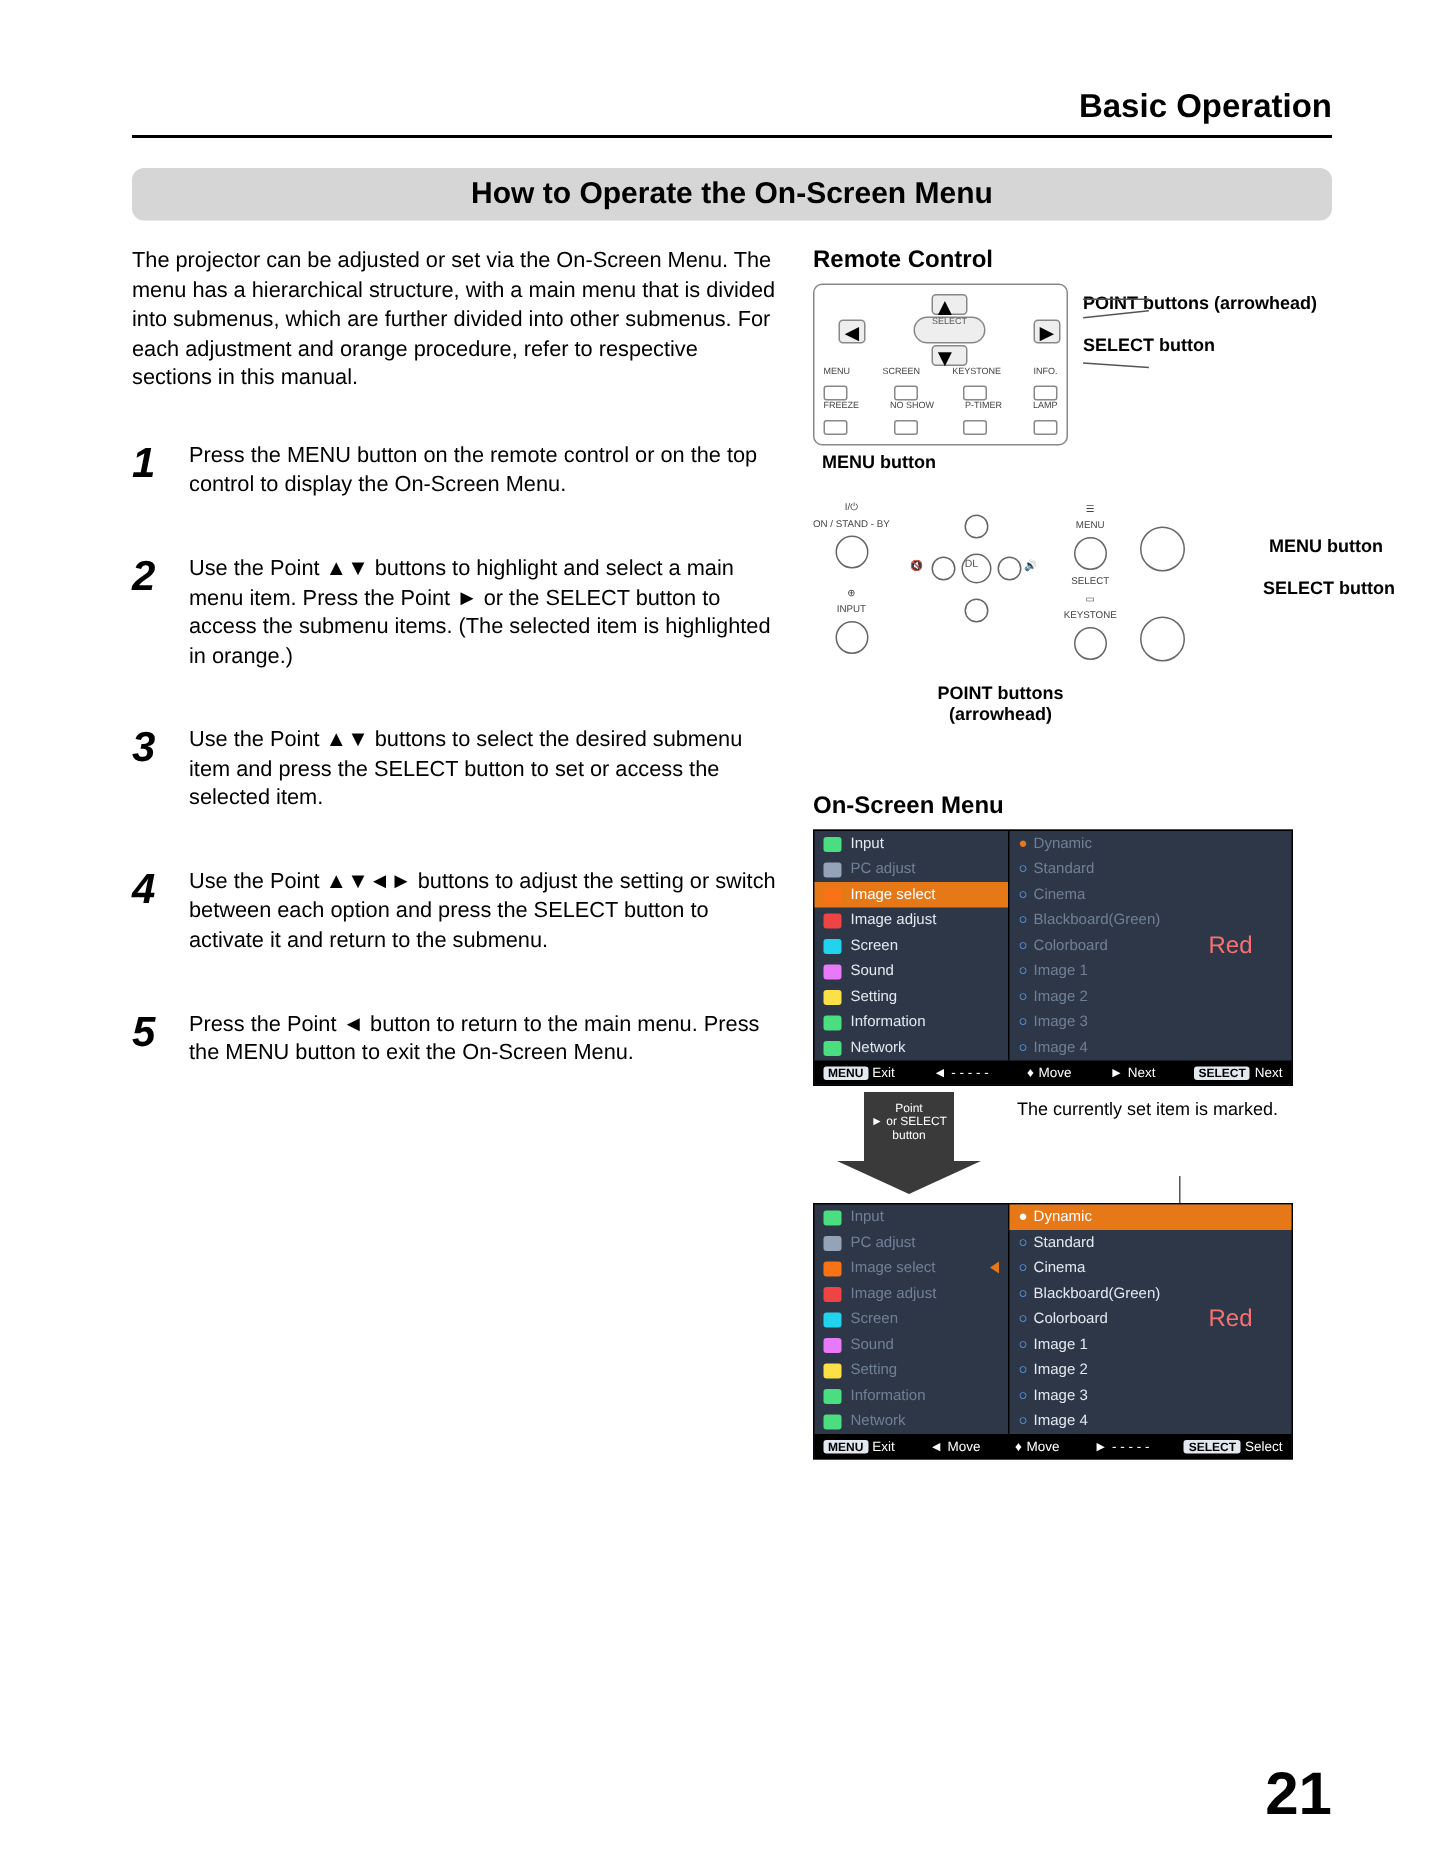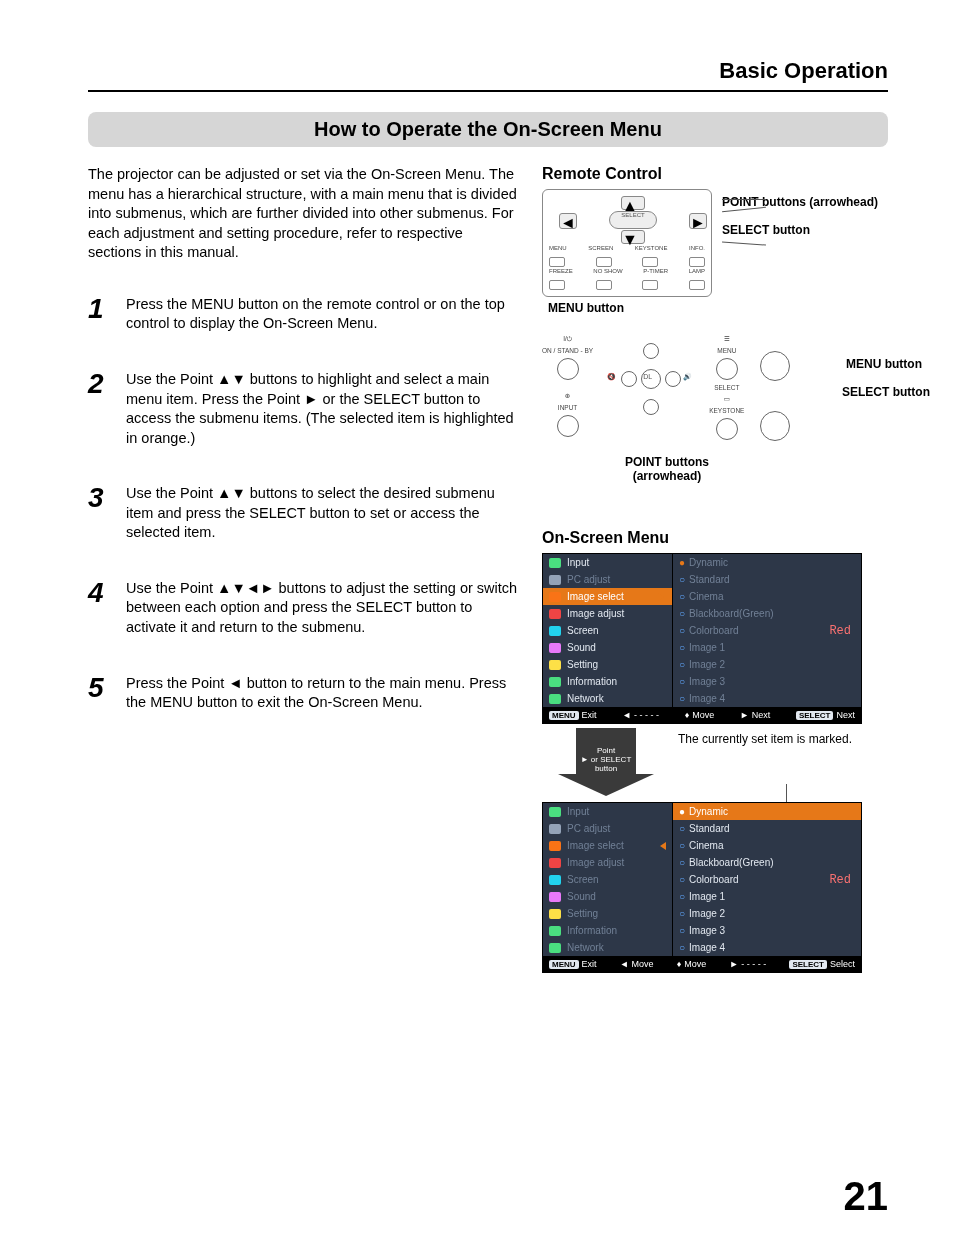--- a/index.html
+++ b/index.html
@@ -69,35 +69,35 @@
   .ic-cyan { background: #22d3ee; }
   .ic-mag { background: #e879f9; }
   .ic-yel { background: #fde047; }
   .ic-info { background: #4ade80; }
   .osm-sub { padding: 2px 6px; height: 17px; display: flex; align-items: center; gap: 4px; }
   .osm-sub.inactive { color: #718096; }
   .osm-sub .dot { color: #60a5fa; }
   .osm-sub.active .dot { color: #e67818; }
   .osm-sub.hot { background: #e67818; color: #fff; }
   .osm-sub.hot .dot { color: #fff; }
-  .osm-red { position: absolute; right: 10px; color: #f87171; font-size: 12px; font-family: Liberation Mono, monospace; }
+  .osm-red { position: absolute; right: 26px; color: #f87171; font-size: 16px; }
   .osm-footer {
     background: #000; color: #fff;
     display: flex; justify-content: space-between;
     font-size: 9px; padding: 2px 6px; height: 16px;
   }
   .osm-footer span { display: flex; align-items: center; gap: 3px; }
   .kbd { background: #e2e8f0; color: #000; padding: 0 3px; border-radius: 2px; font-size: 8px; font-weight: bold; }
   .arrow-down-block {
     position: relative; height: 70px;
   }
   .arrow-shape {
     position: absolute; left: 34px; top: 0;
     width: 60px; height: 46px; background: #3a3a3a; color: #fff;
-    font-size: 8px; text-align: center; padding-top: 18px;
+    font-size: 8px; text-align: center; padding-top: 6px;
   }
   .arrow-shape:after {
     content: ""; position: absolute; left: -18px; top: 46px;
     border-left: 48px solid transparent;
     border-right: 48px solid transparent;
     border-top: 22px solid #3a3a3a;
   }
   .note-r { font-size: 12px; line-height: 1.3; }
   .note-r.n1 { position: absolute; left: 130px; top: 4px; width: 180px; text-align: right; }
   .note-r.n2 { position: absolute; left: 166px; top: 38px; width: 170px; }
@@ -144,21 +144,21 @@
 </head>
 <body>
 
 <div class="header-right">Basic Operation</div>
 
 <div class="title-bar">How to Operate the On-Screen Menu</div>
 
 <div class="columns">
 
   <div class="left">
-    <div class="intro">The projector can be adjusted or set via the On-Screen Menu. The menu has a hierarchical structure, with a main menu that is divided into submenus, which are further divided into other submenus. For each adjustment and setting procedure, refer to respective sections in this manual.</div>
+    <div class="intro">The projector can be adjusted or set via the On-Screen Menu. The menu has a hierarchical structure, with a main menu that is divided into submenus, which are further divided into other submenus. For each adjustment and orange procedure, refer to respective sections in this manual.</div>
 
     <div class="step">
       <div class="stepnum">1</div>
       <div class="steptxt">Press the MENU button on the remote control or on the top control to display the On-Screen Menu.</div>
     </div>
     <div class="step">
       <div class="stepnum">2</div>
       <div class="steptxt">Use the Point ▲▼ buttons to highlight and select a main menu item. Press the Point ► or the SELECT button to access the submenu items. (The selected item is highlighted in orange.)</div>
     </div>
     <div class="step">

